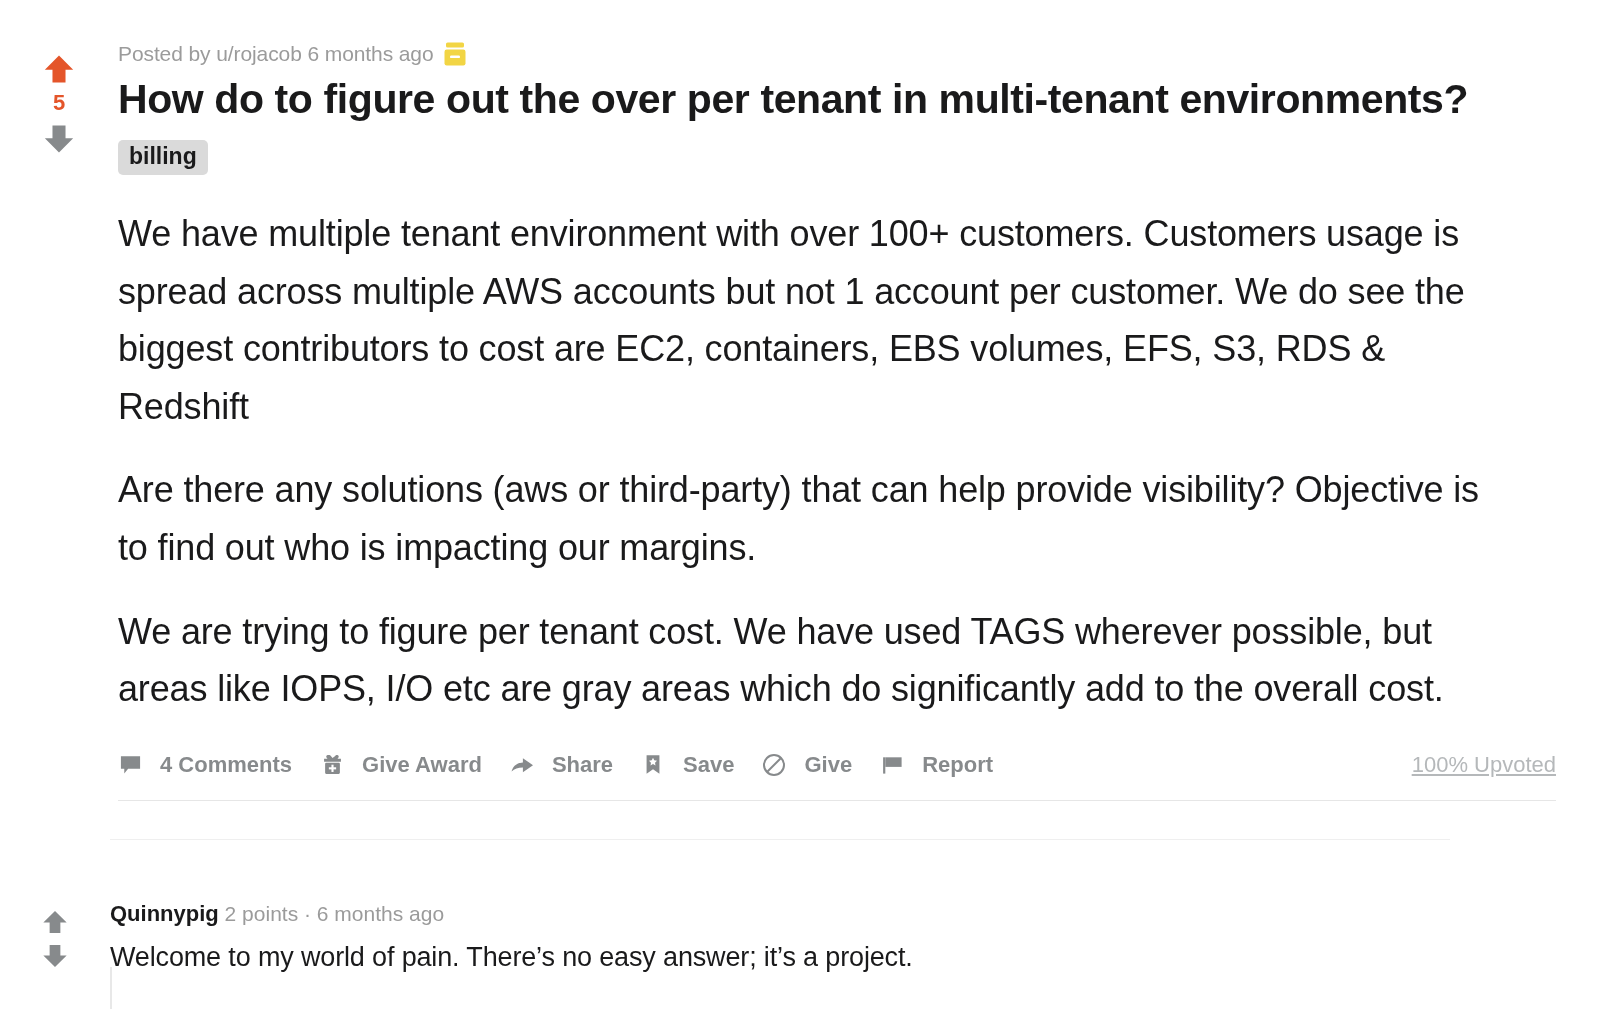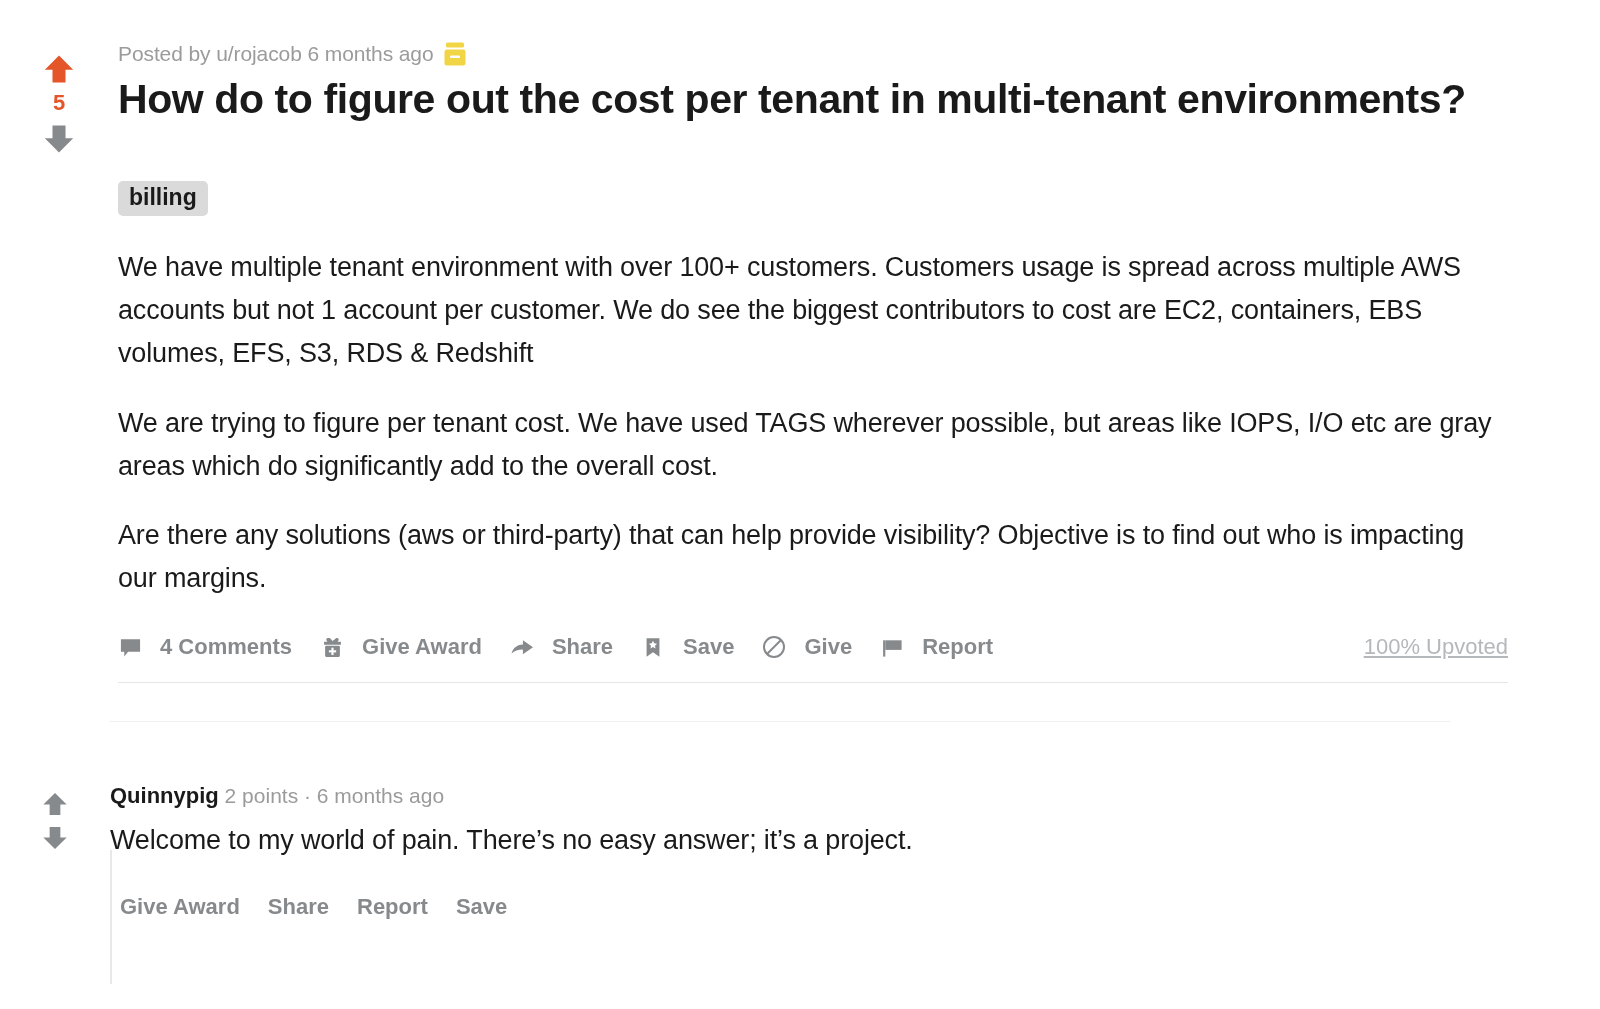--- a/index.html
+++ b/index.html
@@ -50,21 +50,21 @@
     font-weight: 700;
     line-height: 1;
     margin: 6px 0 8px 0;
     color: #e4552a;
     font-family: "Liberation Sans", sans-serif;
   }
 
   .post-main {
     flex: 1 1 auto;
     min-width: 0;
-    padding-right: 92px;
+    padding-right: 44px;
   }
 
   .post-meta {
     font-size: 21px;
     color: #9b9b9b;
     line-height: 1.3;
     display: flex;
     align-items: center;
     gap: 10px;
     margin-bottom: 8px;
@@ -91,28 +91,27 @@
 
   .flair {
     display: inline-block;
     background: #dadada;
     color: #1a1a1b;
     font-size: 23px;
     font-weight: 700;
     border-radius: 5px;
     padding: 4px 11px 6px 11px;
     line-height: 1.1;
-    margin-top: 41px;
   }
 
   .post-body {
     margin-top: 30px;
   }
   .post-body p {
-    font-size: 27px;
+    font-size: 36px;
     line-height: 1.6;
     color: #1a1a1b;
     margin-bottom: 26px;
     letter-spacing: -0.15px;
     max-width: 1395px;
   }
   .post-body p:last-child { margin-bottom: 0; }
 
   
   .action-bar {
@@ -266,28 +265,28 @@
         <span class="meta-text">Posted by u/rojacob 6 months ago</span>
         <span class="award-badge">
           <svg viewBox="0 0 22 24" width="22" height="24" aria-hidden="true">
             <rect x="2" y="0.5" width="18" height="5" rx="1.6" fill="#f2d544"></rect>
             <rect x="0.5" y="7.5" width="21" height="16" rx="2.2" fill="#f2d544"></rect>
             <rect x="6" y="13.5" width="10" height="2.6" rx="1.2" fill="#ffffff"></rect>
           </svg>
         </span>
       </div>
 
-      <h1 class="post-title">How do to figure out the cost per tenant in multi-tenant environments?</h1>
+      <h1 class="post-title">How do to figure out the over per tenant in multi-tenant environments?</h1>
 
       <span class="flair">billing</span>
 
       <div class="post-body">
         <p>We have multiple tenant environment with over 100+ customers. Customers usage is spread across multiple AWS accounts but not 1 account per customer. We do see the biggest contributors to cost are EC2, containers, EBS volumes, EFS, S3, RDS &amp; Redshift</p>
+        <p>Are there any solutions (aws or third-party) that can help provide visibility? Objective is to find out who is impacting our margins.</p>
         <p>We are trying to figure per tenant cost. We have used TAGS wherever possible, but areas like IOPS, I/O etc are gray areas which do significantly add to the overall cost.</p>
-        <p>Are there any solutions (aws or third-party) that can help provide visibility? Objective is to find out who is impacting our margins.</p>
       </div>
 
       <div class="action-bar">
 
         <div class="action">
           <span class="ico">
             <svg viewBox="0 0 24 24" width="23" height="23" aria-hidden="true">
               <path d="M2 3.5 h20 v13 H9.5 L5.5 21.5 V16.5 H2 Z" fill="#878a8c"></path>
             </svg>
           </span>

